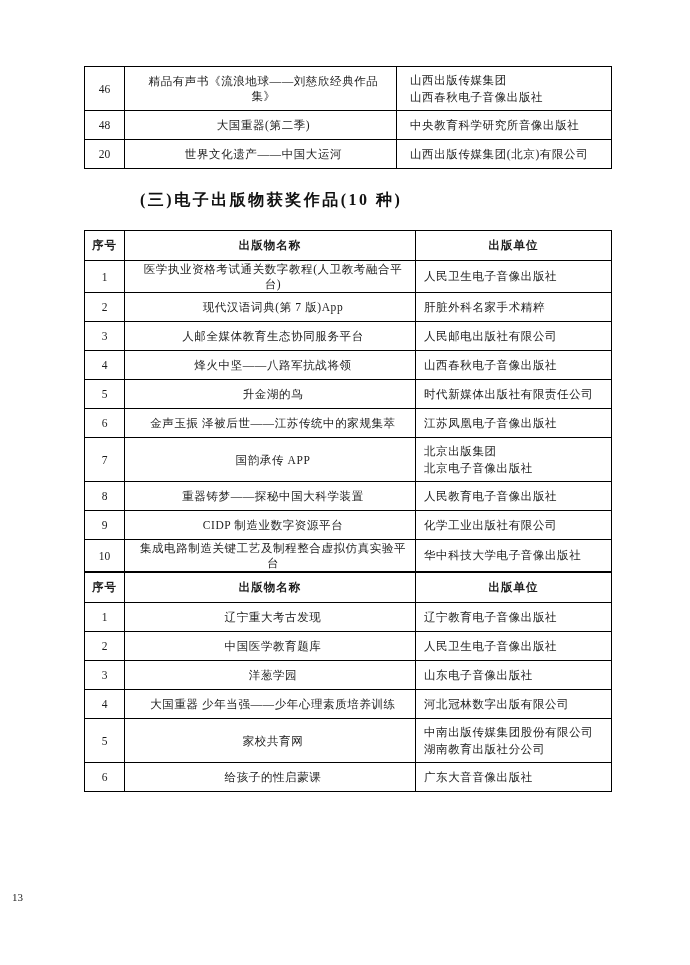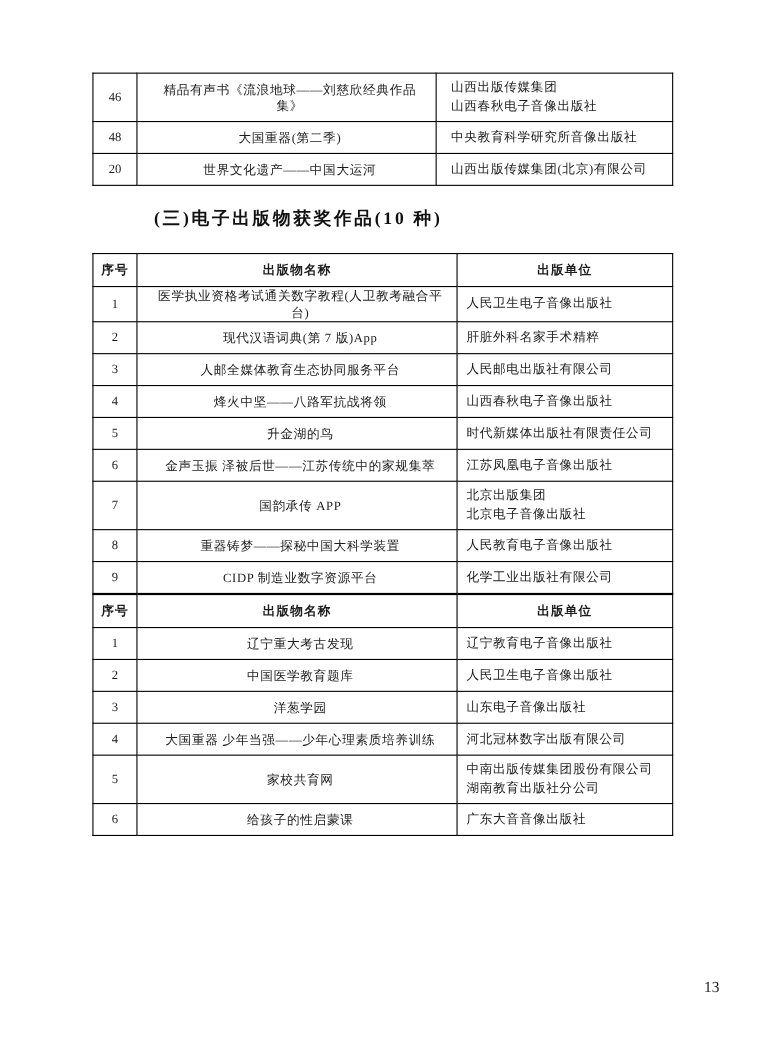--- a/index.html
+++ b/index.html
@@ -75,24 +75,24 @@
     letter-spacing: 2.5px;
     font-family: "Liberation Serif", "DejaVu Serif", serif;
     color: #111111;
   }
   .heading-3 { height: 37px; line-height: 38px; }
   .heading-4 { height: 33px; line-height: 32px; }
 
   .page-number {
     position: absolute;
     top: 891px;
-    left: 0;
+    left: 12px;
     width: 100%;
-    text-align: right;
-    font-size: 14px;
+    text-align: left;
+    font-size: 11px;
     color: #1c1c1c;
   }
 </style>
 </head>
 <body>
 
 <div class="page">
 
   <div class="top-spacer"></div>
 
@@ -202,20 +202,27 @@
               <span class="pub-line">人民教育电子音像出版社</span>
             </td>
           </tr>
           <tr class="r-single">
             <td class="cell-no">9</td>
             <td class="cell-title">CIDP 制造业数字资源平台</td>
             <td class="cell-pub">
               <span class="pub-line">化学工业出版社有限公司</span>
             </td>
           </tr>
+          <tr class="r-single">
+            <td class="cell-no">10</td>
+            <td class="cell-title">集成电路制造关键工艺及制程整合虚拟仿真实验平台</td>
+            <td class="cell-pub">
+              <span class="pub-line">华中科技大学电子音像出版社</span>
+            </td>
+          </tr>
         </tbody>
     </table>
   </section>
 
 
   <section>
     <table class="doc-table t23">
       <colgroup>
           <col class="c-no">
           <col class="c-title">

